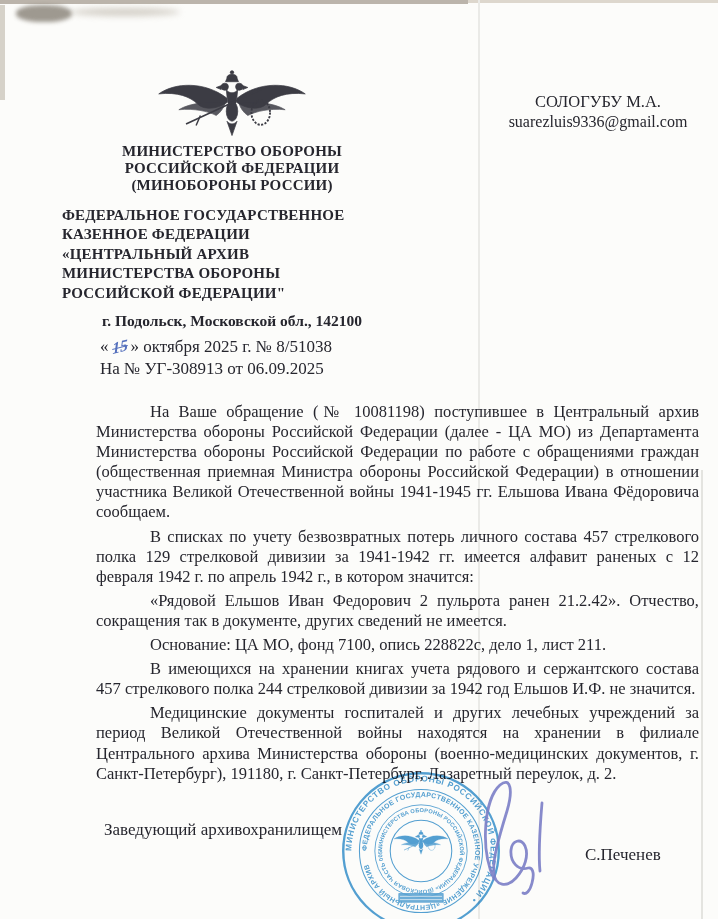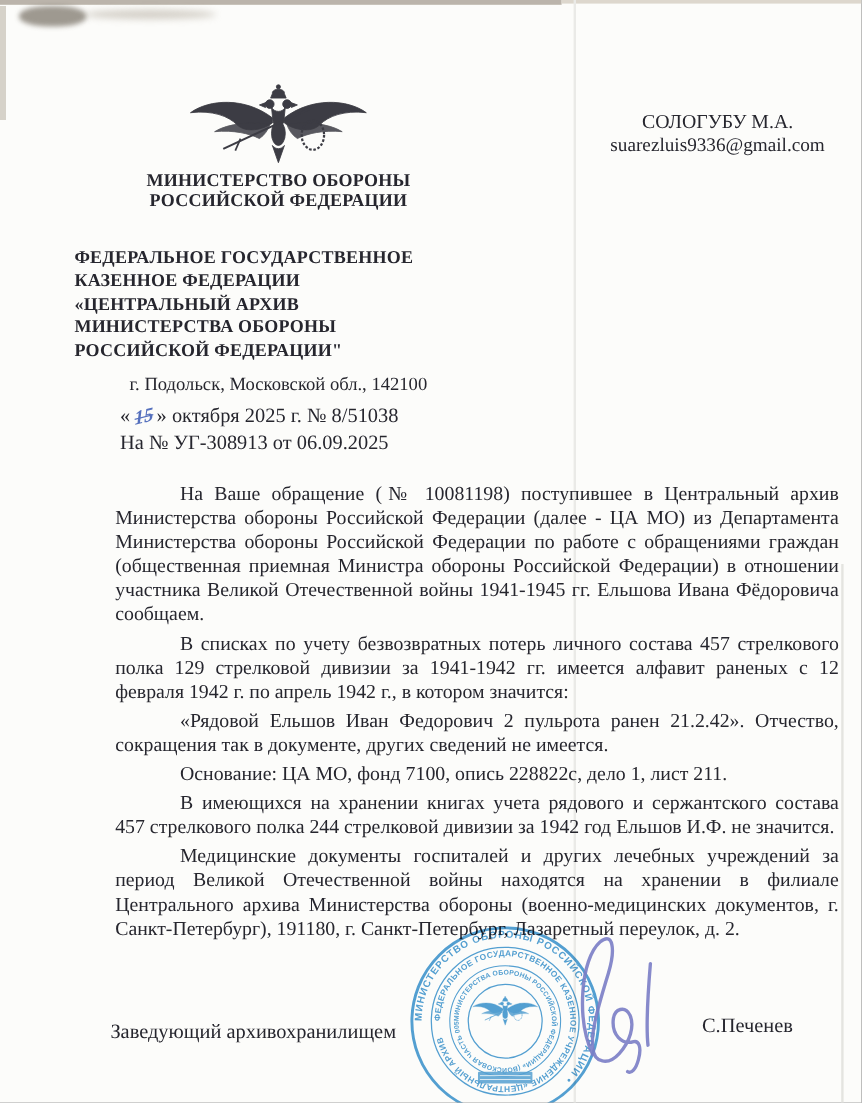--- a/index.html
+++ b/index.html
@@ -21,38 +21,38 @@
   .scanline-1{position:absolute;left:478px;top:0;width:2px;height:919px;background:#eaeae7;}
   .scanline-2{position:absolute;left:701px;top:470px;width:2px;height:449px;background:#e4e4e0;}
 
   
   .emblem{position:absolute;left:153px;top:68px;width:158px;height:82px;color:#3c3c44;}
   .ministry{position:absolute;left:62px;top:143px;width:340px;text-align:center;
     font-weight:bold;font-size:15px;line-height:16.8px;letter-spacing:.2px;}
   .institution{position:absolute;left:62px;top:206px;width:340px;text-align:left;
     font-weight:bold;font-size:15px;line-height:19.4px;letter-spacing:.2px;}
   .address{position:absolute;left:62px;top:312px;width:340px;text-align:center;
-    font-weight:normal;font-size:15.5px;}
+    font-weight:bold;font-size:15.5px;}
   .recipient{position:absolute;left:468px;top:92px;width:260px;text-align:center;font-size:16.5px;line-height:20px;}
   .recipient .email{font-size:16px;}
 
   
   .ref1{position:absolute;left:100px;top:337px;font-size:17px;}
   .ref2{position:absolute;left:100px;top:359px;font-size:17px;}
   .hw-day{display:inline-block;color:#5570bd;font-style:italic;font-weight:bold;
     transform:rotate(-14deg) skewX(-12deg);font-size:16px;width:22px;text-align:center;
     text-decoration:line-through;text-decoration-thickness:1px;}
 
   
   .body-text{position:absolute;left:92px;top:398px;width:611px;
     font-size:16.5px;line-height:20.1px;text-align:justify;}
   .body-text p{margin:4px;text-indent:54px;}
 
   
-  .sig-title{position:absolute;left:92px;top:820px;font-size:17px;margin-top:30px;}
+  .sig-title{position:absolute;left:104px;top:820px;font-size:17px;}
   .sig-name{position:absolute;left:585px;top:845px;font-size:17px;}
   .signature{position:absolute;left:466px;top:775px;width:104px;height:130px;z-index:4;}
   .stamp{position:absolute;left:340px;top:770px;width:162px;height:162px;z-index:3;
     opacity:.95;mix-blend-mode:multiply;color:#4b9cd3;}
 </style>
 </head>
 <body>
 
 <div class="page">
 
@@ -97,20 +97,21 @@
 
   <div class="emblem">
     <svg viewBox="0 0 220 110" width="158" height="82">
         <use href="#eagle"></use>
       </svg>
   </div>
 
   <div class="ministry">
     <div>МИНИСТЕРСТВО ОБОРОНЫ</div>
     <div>РОССИЙСКОЙ ФЕДЕРАЦИИ</div>
+    <div>(МИНОБОРОНЫ РОССИИ)</div>
   </div>
 
   <div class="recipient">
     <div>СОЛОГУБУ М.А.</div>
     <div class="email">suarezluis9336@gmail.com</div>
   </div>
 
   <div class="institution">
     <div>ФЕДЕРАЛЬНОЕ ГОСУДАРСТВЕННОЕ</div>
     <div>КАЗЕННОЕ ФЕДЕРАЦИИ</div>

